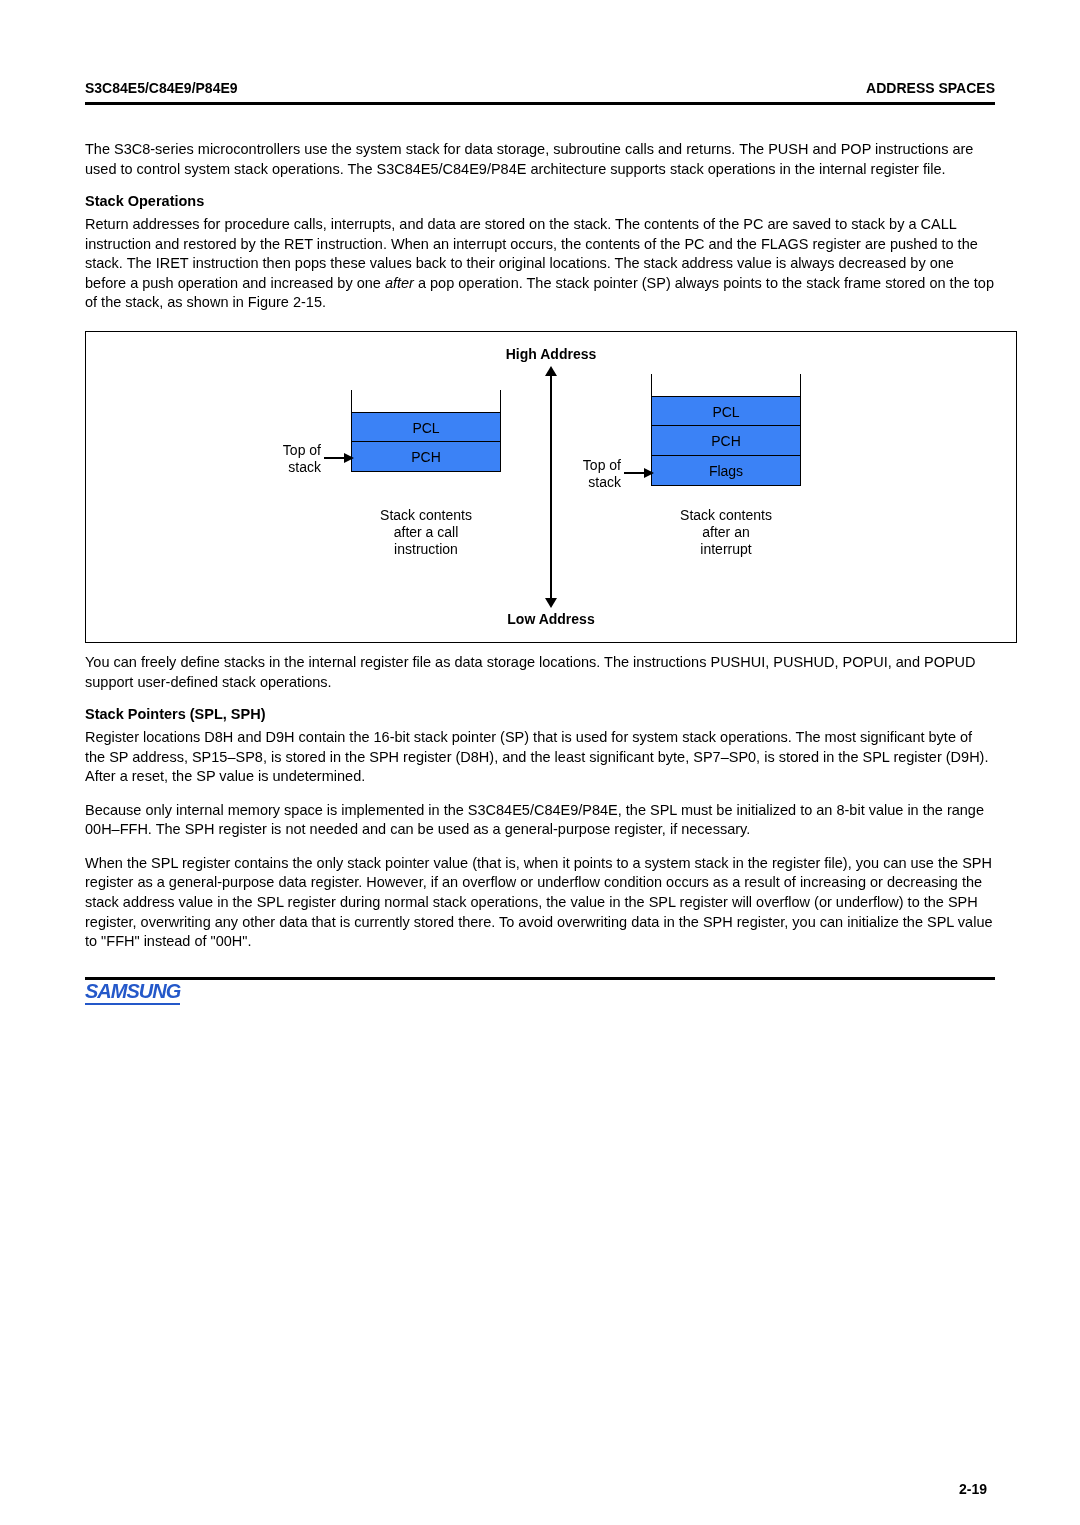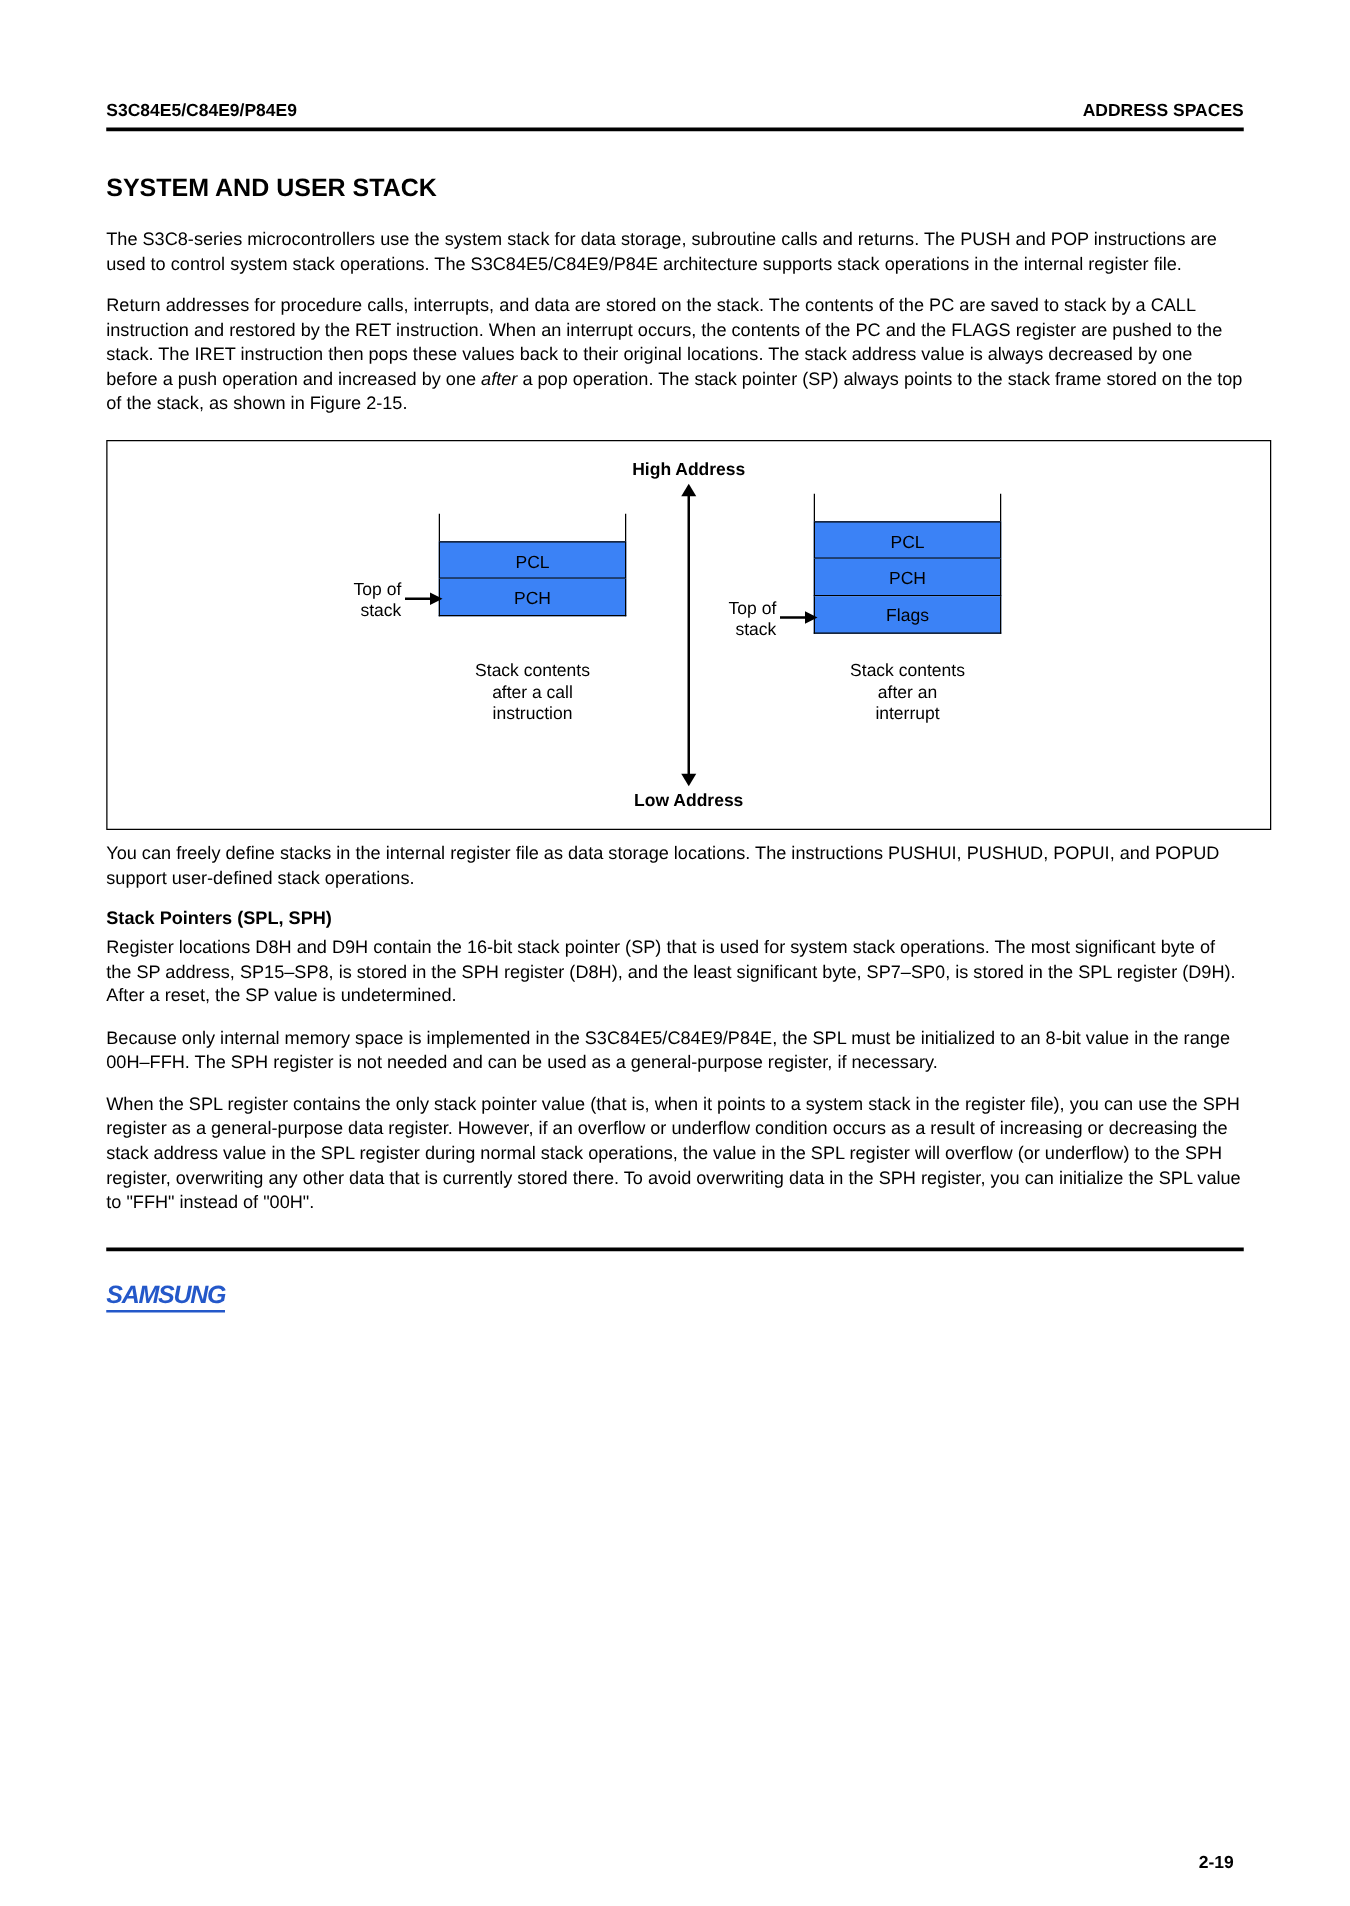--- a/index.html
+++ b/index.html
@@ -87,21 +87,21 @@
   }
   .arrowhead-up { border-left: 6px solid transparent; border-right: 6px solid transparent; border-bottom: 10px solid #000; }
   .arrowhead-down { border-left: 6px solid transparent; border-right: 6px solid transparent; border-top: 10px solid #000; }
   .arrowhead-right { border-top: 5px solid transparent; border-bottom: 5px solid transparent; border-left: 10px solid #000; }
   
   .bottom-rule {
     border-top: 3px solid #000;
     margin-top: 25px;
   }
   .logo-row {
-    margin-top: 24px;
+    margin-top: 0;
   }
   .samsung-logo {
     font-family: Arial, sans-serif;
     font-weight: bold;
     font-style: italic;
     font-size: 20px;
     color: #2458c9;
     letter-spacing: -1px;
     display: inline-block;
     border-bottom: 2px solid #2458c9;
@@ -126,24 +126,24 @@
 </head>
 <body>
 
 <div class="page">
 
   <div class="header-row">
     <span>S3C84E5/C84E9/P84E9</span>
     <span>ADDRESS SPACES</span>
   </div>
 
-  <h1 class="system-title">SYSTEM AND USER STACK</h1>
 
   <p class="para">The S3C8-series microcontrollers use the system stack for data storage, subroutine calls and returns. The PUSH and POP instructions are used to control system stack operations. The S3C84E5/C84E9/P84E architecture supports stack operations in the internal register file.</p>
 
+  <div class="subhead">Stack Operations</div>
   <p class="para">
     <span>Return addresses for procedure calls, interrupts, and data are stored on the stack. The contents of the PC are saved to stack by a CALL instruction and restored by the RET instruction. When an interrupt occurs, the contents of the PC and the FLAGS register are pushed to the stack. The IRET instruction then pops these values back to their original locations. The stack address value is always decreased by one before a push operation and increased by one </span><em class="italic">after</em><span> a pop operation. The stack pointer (SP) always points to the stack frame stored on the top of the stack, as shown in Figure 2-15.</span>
   </p>
 
   <div class="diagram-box">
 
     <div class="dtext bold" style="left:0;right:0;bottom:14px;">Low Address</div>
     <div class="dtext bold" style="left:0;right:0;top:14px;">High Address</div>
 
     <div class="arrow-line" style="left:464px;top:42px;width:2px;height:226px;"></div>

